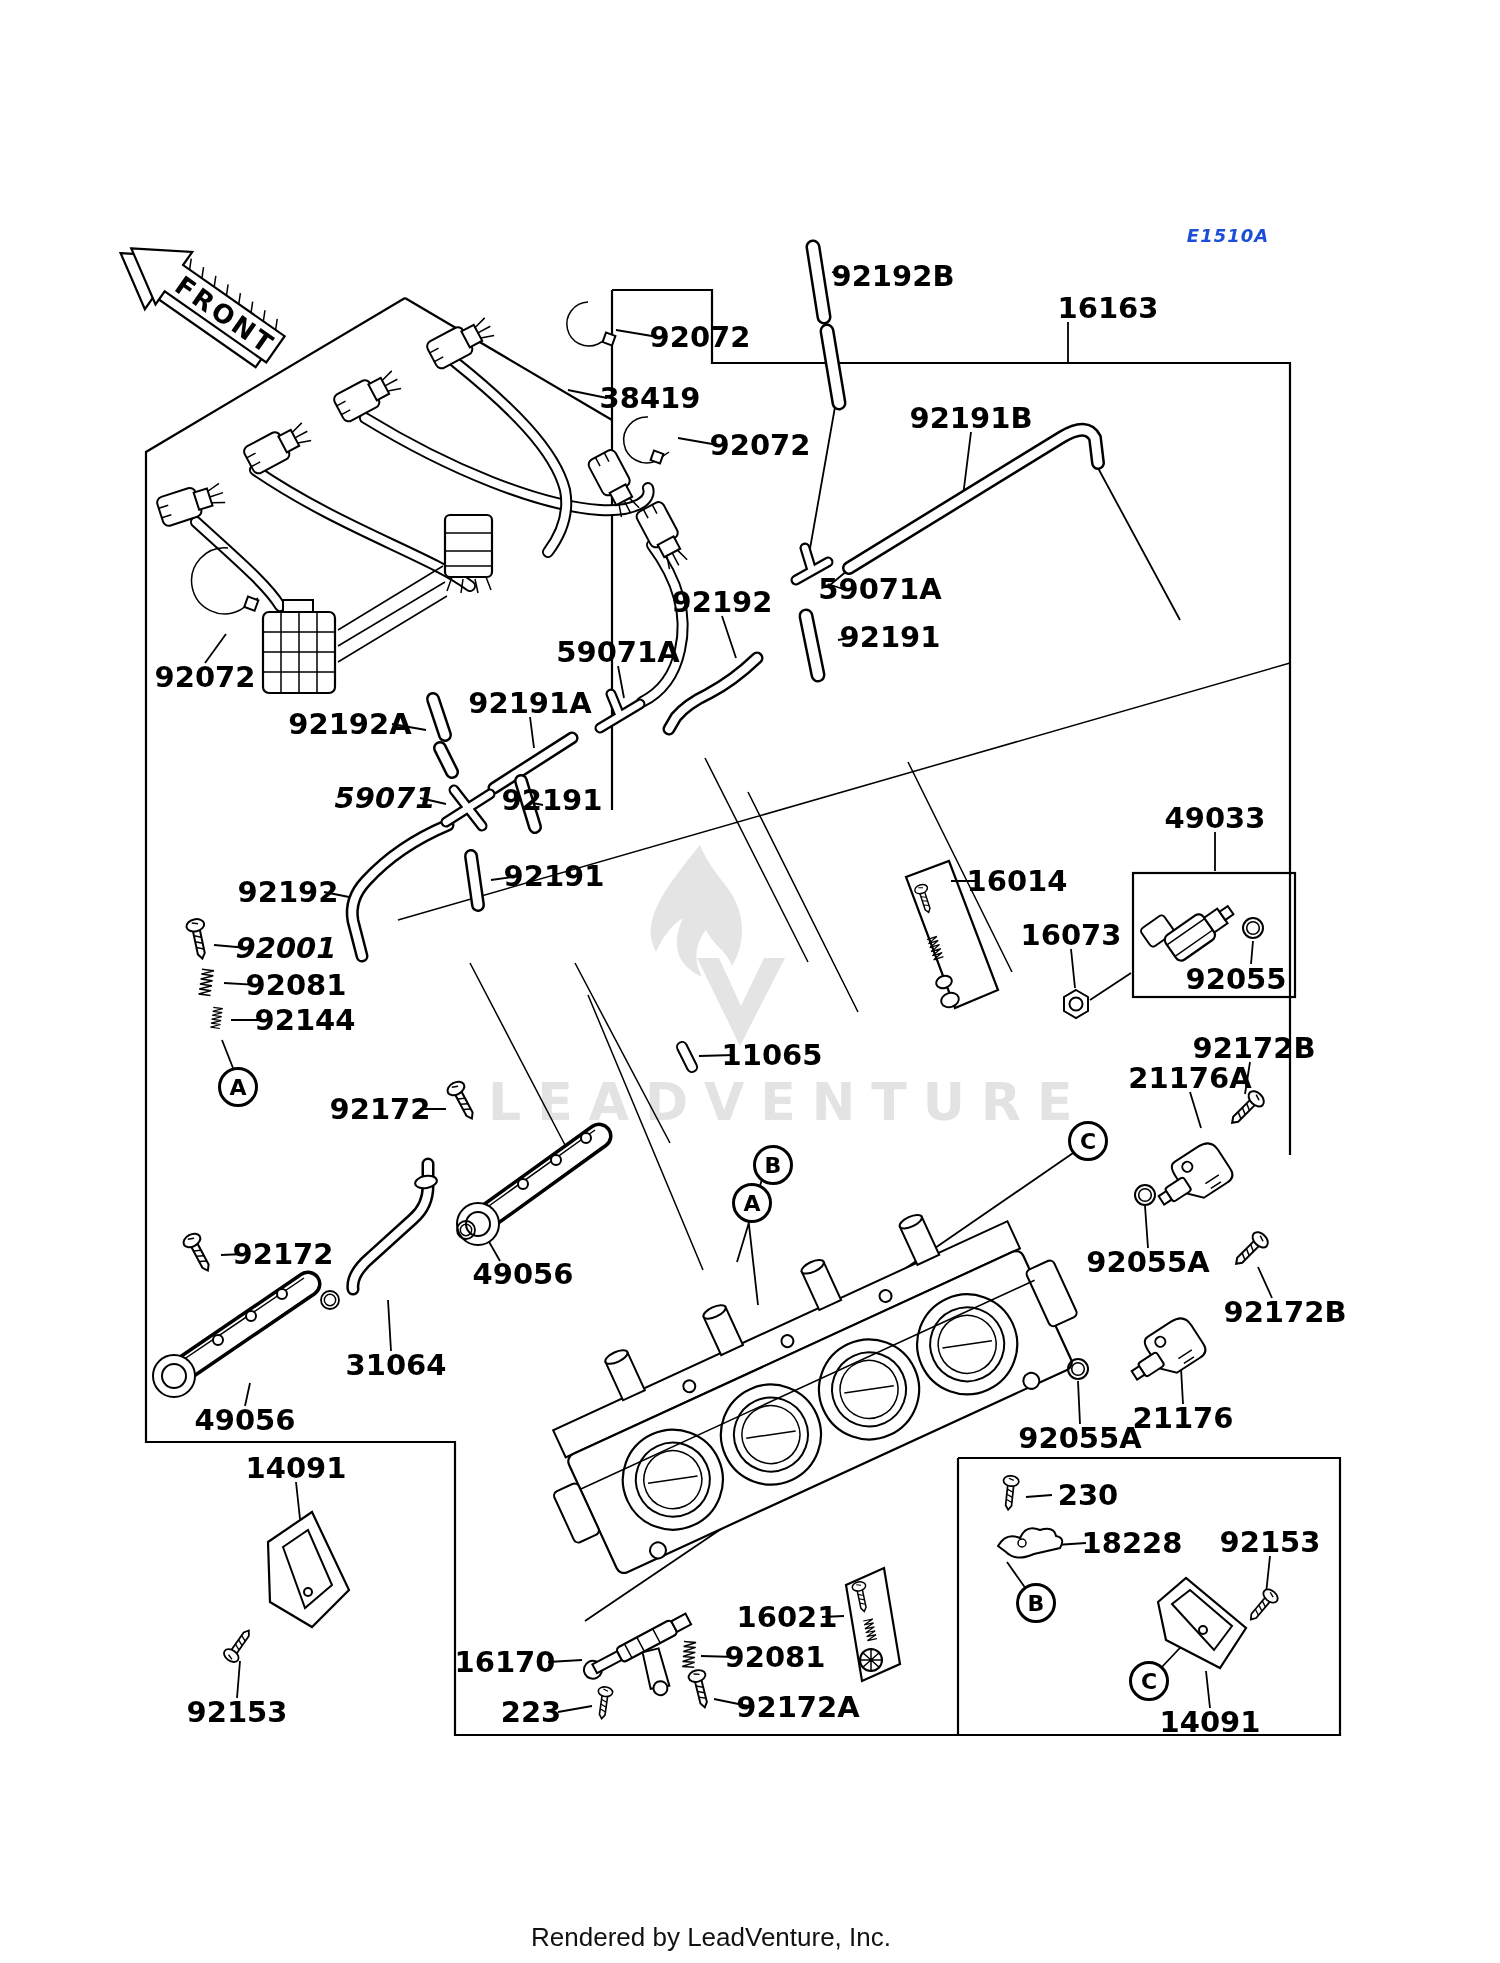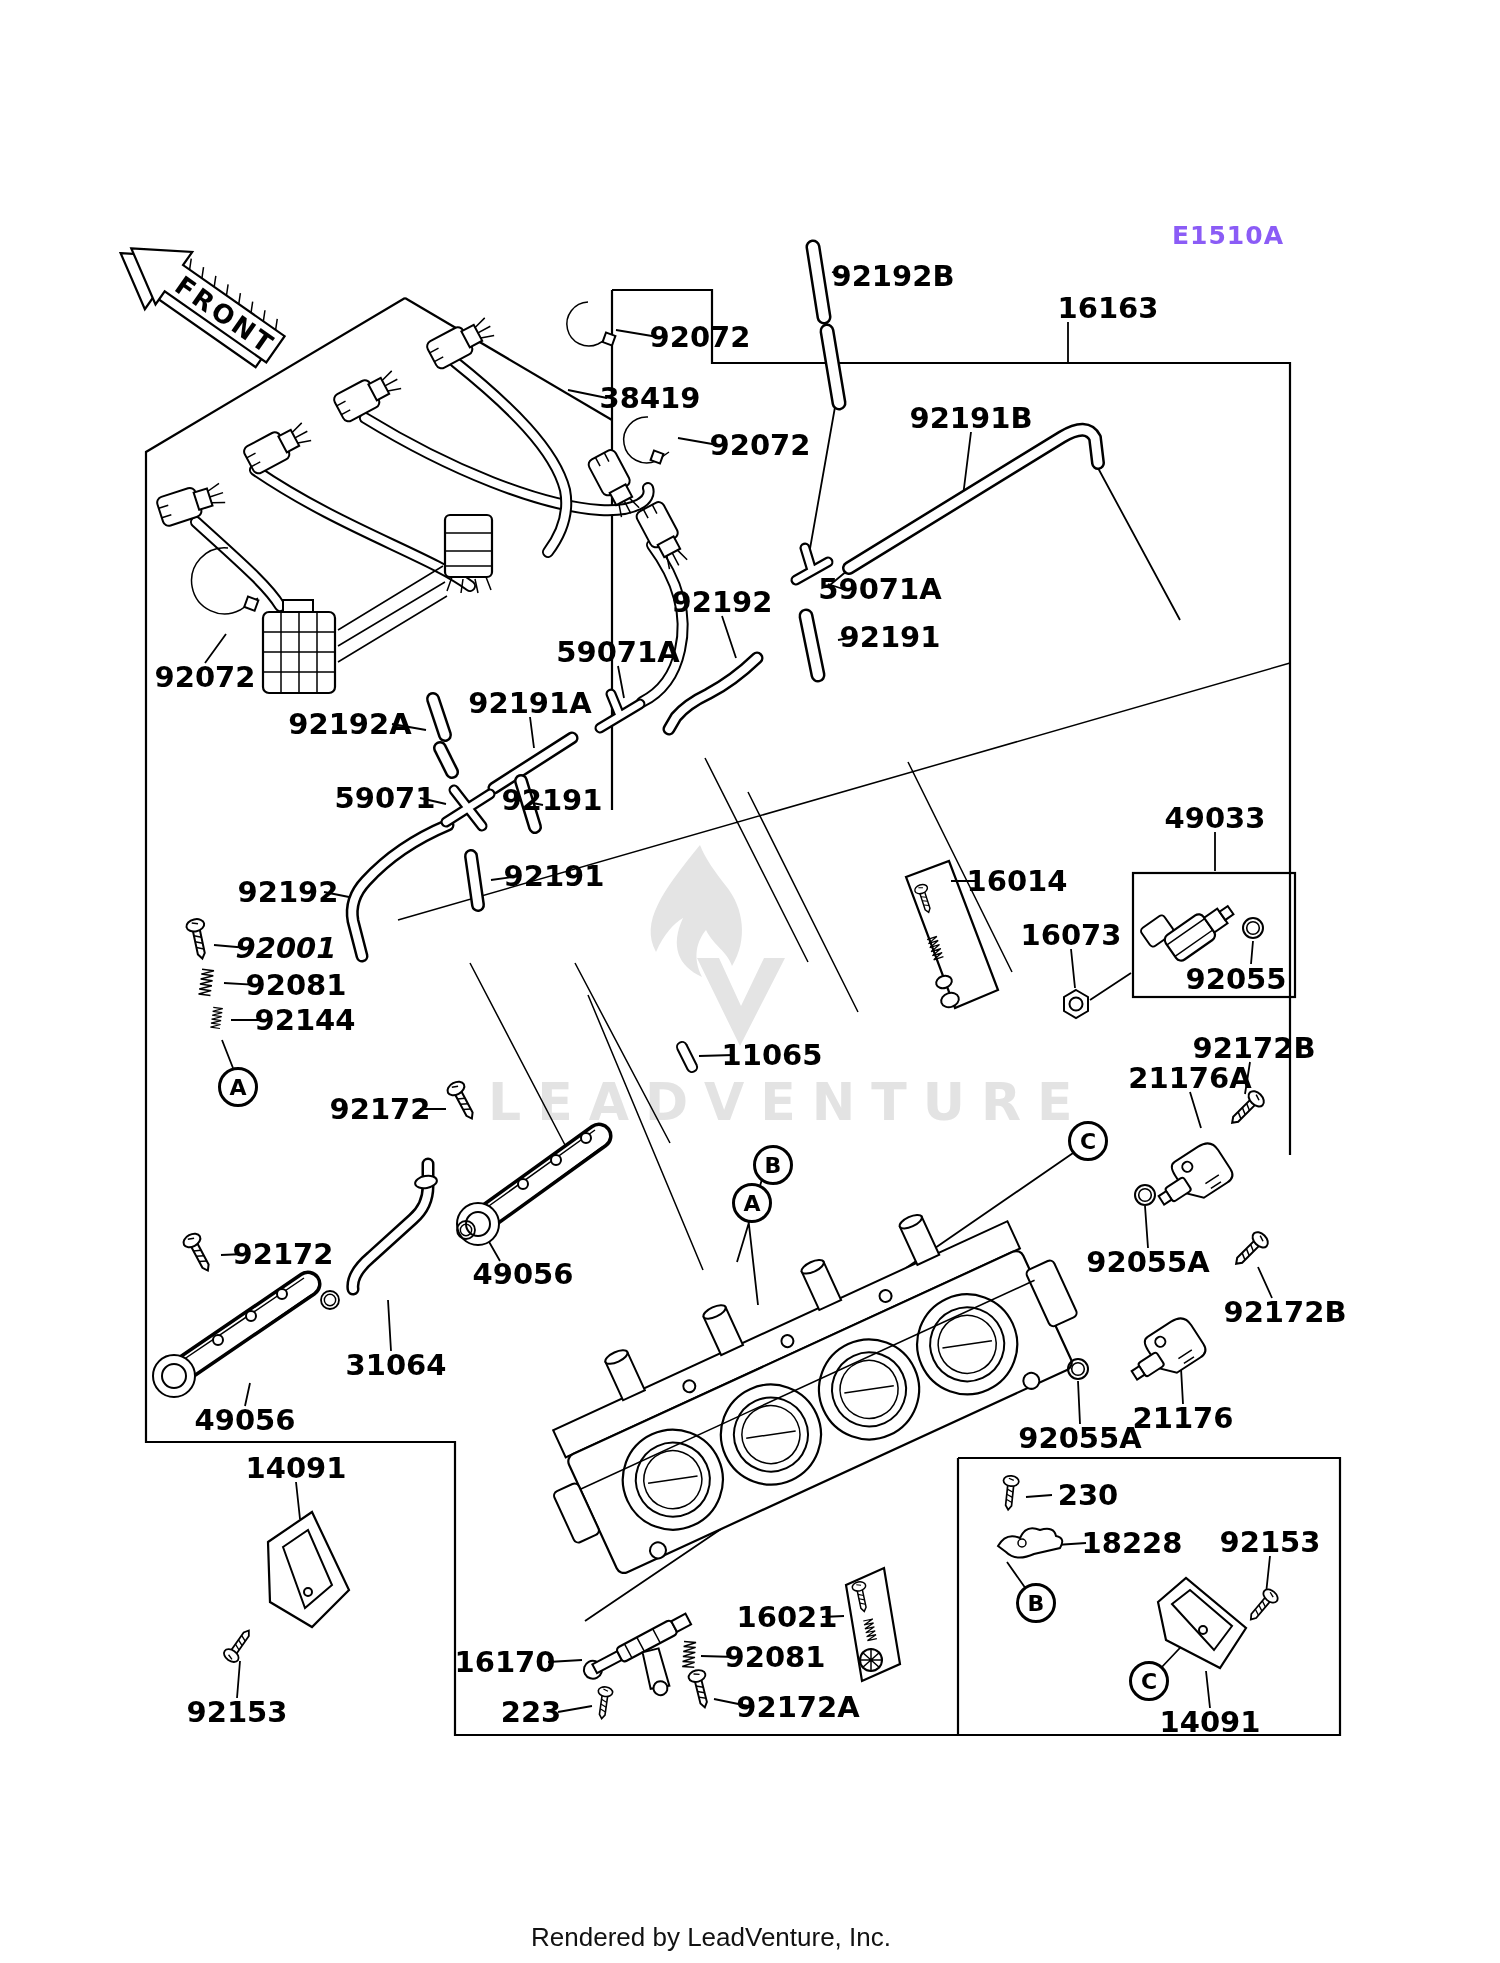--- a/index.html
+++ b/index.html
@@ -12,22 +12,22 @@
   .tb{fill:none;stroke:#000;stroke-linecap:round;}
   .tw{fill:none;stroke:#fff;stroke-linecap:round;}
   .wf{fill:#fff;stroke:#000;stroke-width:2.2;}
   .wf2{fill:#fff;stroke:#000;stroke-width:2;}
   .gray{fill:#e4e4e4;}
   .plabel{position:absolute;transform:translate(-50%,-50%);font-weight:700;font-size:29px;
           color:#000;white-space:nowrap;line-height:1;}
   .callout{position:absolute;width:34px;height:34px;margin:-19px 0 0 -19px;border:3px solid #000;
            border-radius:50%;background:#fff;display:flex;align-items:center;justify-content:center;
            font-weight:700;font-size:22px;color:#000;}
-  #code-label{position:absolute;transform:translate(-50%,-50%);font-weight:700;font-size:25px;
-              letter-spacing:1px;color:#8b5cf6;}
+  #code-label{position:absolute;transform:translate(-50%,-50%);font-weight:700;font-size:18px;
+              letter-spacing:1px;color:#1d4ed8;font-style:italic;}
   #footer-text{position:absolute;left:711px;top:1922px;transform:translateX(-50%);
                font-family:"Liberation Sans",sans-serif;font-size:26px;color:#111;white-space:nowrap;}
   #wm-text{font-family:"DejaVu Sans",sans-serif;font-weight:700;font-size:52px;letter-spacing:16px;
            fill:#e3e3e3;}
   #front-text{font-family:"DejaVu Sans",sans-serif;font-weight:700;font-size:26px;letter-spacing:3px;
            fill:#000;}
 </style>
 </head>
 <body>
 
@@ -330,21 +330,21 @@
       <div class="plabel" style="left: 650px; top: 398px;">38419</div>
       <div class="plabel" style="left: 760px; top: 445px;">92072</div>
       <div class="plabel" style="left: 971px; top: 418px;">92191B</div>
       <div class="plabel" style="left: 880px; top: 589px;">59071A</div>
       <div class="plabel" style="left: 722px; top: 602px;">92192</div>
       <div class="plabel" style="left: 890px; top: 637px;">92191</div>
       <div class="plabel" style="left: 618px; top: 652px;">59071A</div>
       <div class="plabel" style="left: 205px; top: 677px;">92072</div>
       <div class="plabel" style="left: 350px; top: 724px;">92192A</div>
       <div class="plabel" style="left: 530px; top: 703px;">92191A</div>
-      <div class="plabel" style="left: 385px; top: 798px;">59071</div>
+      <div class="plabel" style="left: 385px; top: 798px; font-style: italic;">59071</div>
       <div class="plabel" style="left: 552px; top: 800px;">92191</div>
       <div class="plabel" style="left: 554px; top: 876px;">92191</div>
       <div class="plabel" style="left: 288px; top: 892px;">92192</div>
       <div class="plabel" style="left: 286px; top: 948px; font-style: italic;">92001</div>
       <div class="plabel" style="left: 296px; top: 985px;">92081</div>
       <div class="plabel" style="left: 305px; top: 1020px;">92144</div>
       <div class="plabel" style="left: 380px; top: 1109px;">92172</div>
       <div class="plabel" style="left: 1215px; top: 818px;">49033</div>
       <div class="plabel" style="left: 1017px; top: 881px;">16014</div>
       <div class="plabel" style="left: 1071px; top: 935px;">16073</div>

